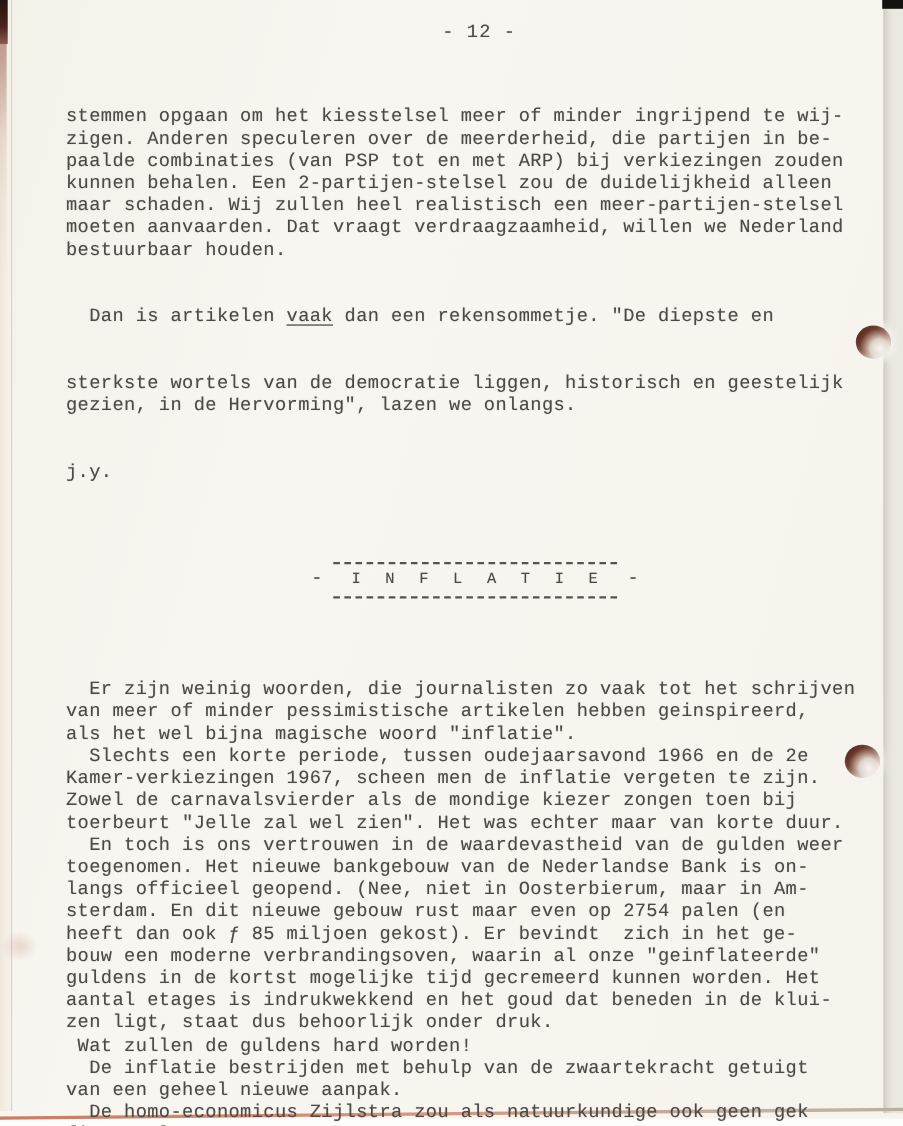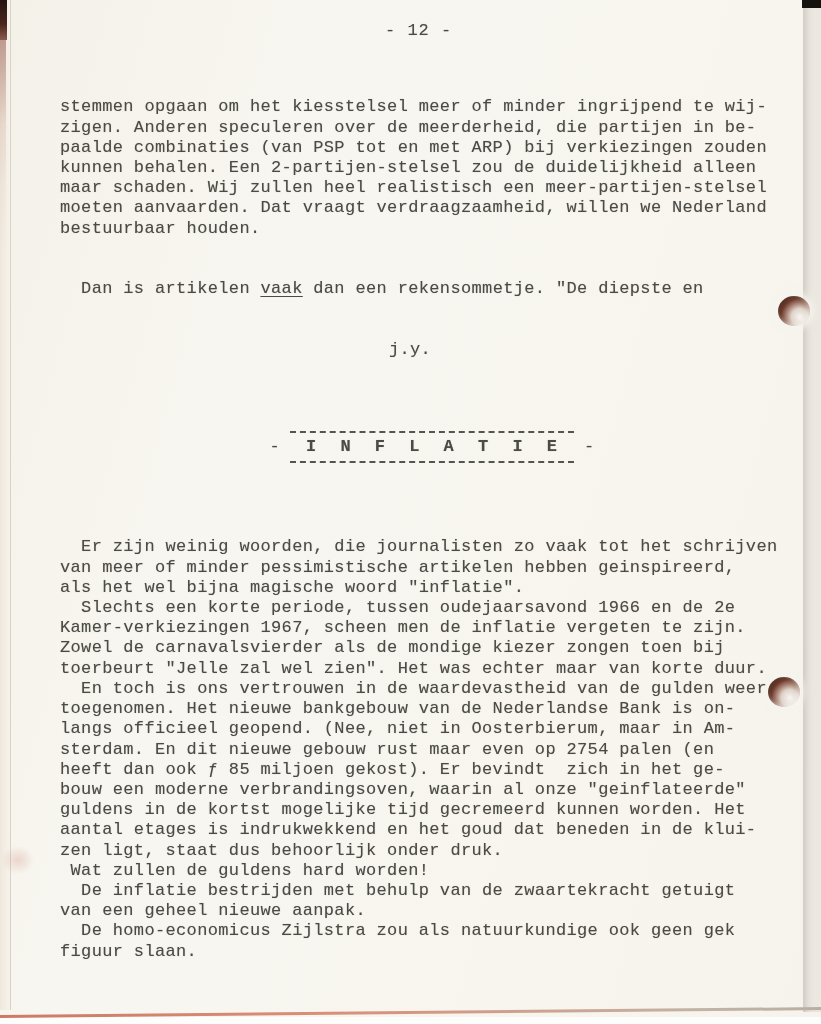--- a/index.html
+++ b/index.html
@@ -49,39 +49,39 @@
   .rivet {
     position:absolute; width:32px; height:30px; border-radius:50%;
     background:radial-gradient(circle at 68% 70%,#f8f5f1 0%,#ded3c9 28%,#a98274 45%,#6b3a2c 62%,#4a241b 85%);
     box-shadow:0 0 7px 4px rgba(246,243,238,0.95), inset -2px -2px 4px rgba(255,255,255,0.5);
   }
   .rivet-1 { left:778px; top:296px; }
   .rivet-2 { left:768px; top:677px; }
 
   
   .page-number {
-    position:absolute; left:385px; top:21px;
+    position:absolute; left:402px; top:21px;
     font-size:17px; letter-spacing:1px;
     text-shadow:0 0 1px rgba(75,74,69,0.35);
   }
   .text-col {
     position:absolute; left:60px; top:57px; width:744px;
     font-size:17px; line-height:20.2px; letter-spacing:0.35px;
     white-space:pre;
     text-shadow:0 0 1px rgba(75,74,69,0.35);
   }
-  .sig { text-align:center; padding-right:44px; }
+  .sig { text-align:left; padding-right:44px; }
   .u { text-decoration:underline; text-underline-offset:3px; }
   .heading-row {
     display:flex; justify-content:center; align-items:center; gap:10px;
     margin:10px 0 14px;
   }
   .heading-core {
     border-top:2px dashed #55544e; border-bottom:2px dashed #55544e;
-    padding:4px 10px 4px 16px; letter-spacing:7px; font-size:17px;font-weight:bold;
+    padding:4px 10px 4px 16px; letter-spacing:7px; font-size:14px;
   }
 </style>
 </head>
 <body>
 
 <div class="paper"></div>
 
 <div class="left-edge"></div>
 <div class="left-top-mark"></div>
 <div class="left-fade-mark"></div>
@@ -91,20 +91,21 @@
 <div class="bottom-white"></div>
 <div class="bottom-line"></div>
 <div class="rivet rivet-1"></div>
 <div class="rivet rivet-2"></div>
 
 <div class="page-number">- 12 -</div>
 
 <div class="text-col">
   <div><div class="line">stemmen opgaan om het kiesstelsel meer of minder ingrijpend te wij-</div><div class="line">zigen. Anderen speculeren over de meerderheid, die partijen in be-</div><div class="line">paalde combinaties (van PSP tot en met ARP) bij verkiezingen zouden</div><div class="line">kunnen behalen. Een 2-partijen-stelsel zou de duidelijkheid alleen</div><div class="line">maar schaden. Wij zullen heel realistisch een meer-partijen-stelsel</div><div class="line">moeten aanvaarden. Dat vraagt verdraagzaamheid, willen we Nederland</div><div class="line">bestuurbaar houden.</div></div>
   <div class="line"><span>  Dan is artikelen </span><span class="u">vaak</span><span> dan een rekensommetje. "De diepste en</span></div>
+  <div><div class="line">sterkste wortels van de democratie liggen, historisch en geestelijk</div><div class="line">gezien, in de Hervorming", lazen we onlangs.</div></div>
   <div class="line sig">j.y.</div>
 
   <div class="heading-row">
     <span>-</span>
     <span class="heading-core">I N F L A T I E</span>
     <span>-</span>
   </div>
 
   <div><div class="line">  Er zijn weinig woorden, die journalisten zo vaak tot het schrijven</div><div class="line">van meer of minder pessimistische artikelen hebben geinspireerd,</div><div class="line">als het wel bijna magische woord "inflatie".</div><div class="line">  Slechts een korte periode, tussen oudejaarsavond 1966 en de 2e</div><div class="line">Kamer-verkiezingen 1967, scheen men de inflatie vergeten te zijn.</div><div class="line">Zowel de carnavalsvierder als de mondige kiezer zongen toen bij</div><div class="line">toerbeurt "Jelle zal wel zien". Het was echter maar van korte duur.</div><div class="line">  En toch is ons vertrouwen in de waardevastheid van de gulden weer</div><div class="line">toegenomen. Het nieuwe bankgebouw van de Nederlandse Bank is on-</div><div class="line">langs officieel geopend. (Nee, niet in Oosterbierum, maar in Am-</div><div class="line">sterdam. En dit nieuwe gebouw rust maar even op 2754 palen (en</div><div class="line">heeft dan ook ƒ 85 miljoen gekost). Er bevindt  zich in het ge-</div><div class="line">bouw een moderne verbrandingsoven, waarin al onze "geinflateerde"</div><div class="line">guldens in de kortst mogelijke tijd gecremeerd kunnen worden. Het</div><div class="line">aantal etages is indrukwekkend en het goud dat beneden in de klui-</div><div class="line">zen ligt, staat dus behoorlijk onder druk.</div><div class="line"> Wat zullen de guldens hard worden!</div><div class="line">  De inflatie bestrijden met behulp van de zwaartekracht getuigt</div><div class="line">van een geheel nieuwe aanpak.</div><div class="line">  De homo-economicus Zijlstra zou als natuurkundige ook geen gek</div><div class="line">figuur slaan.</div></div>
   

